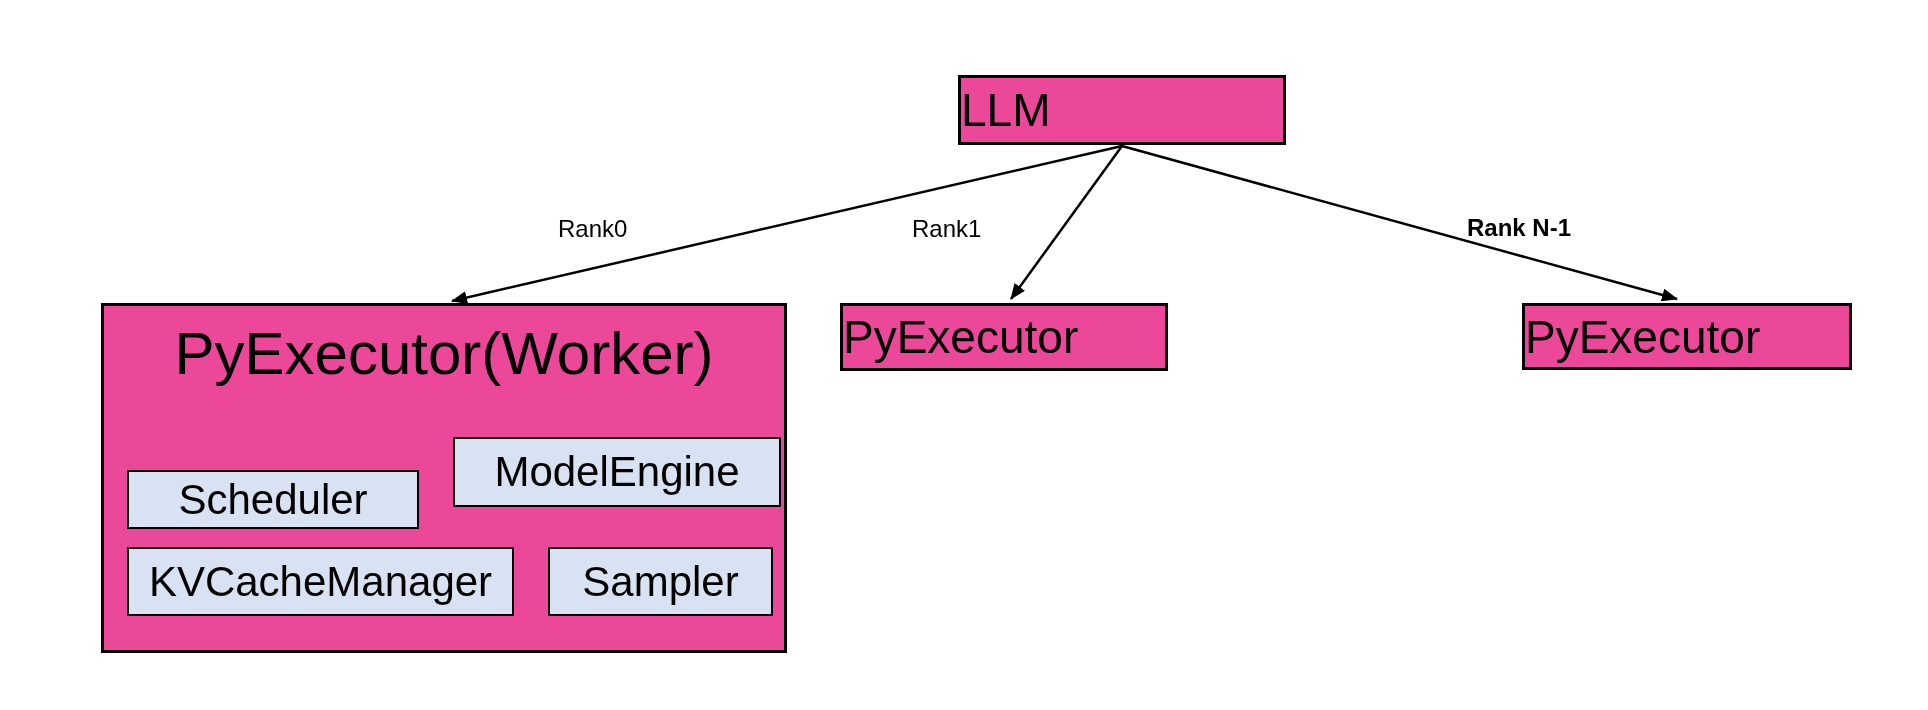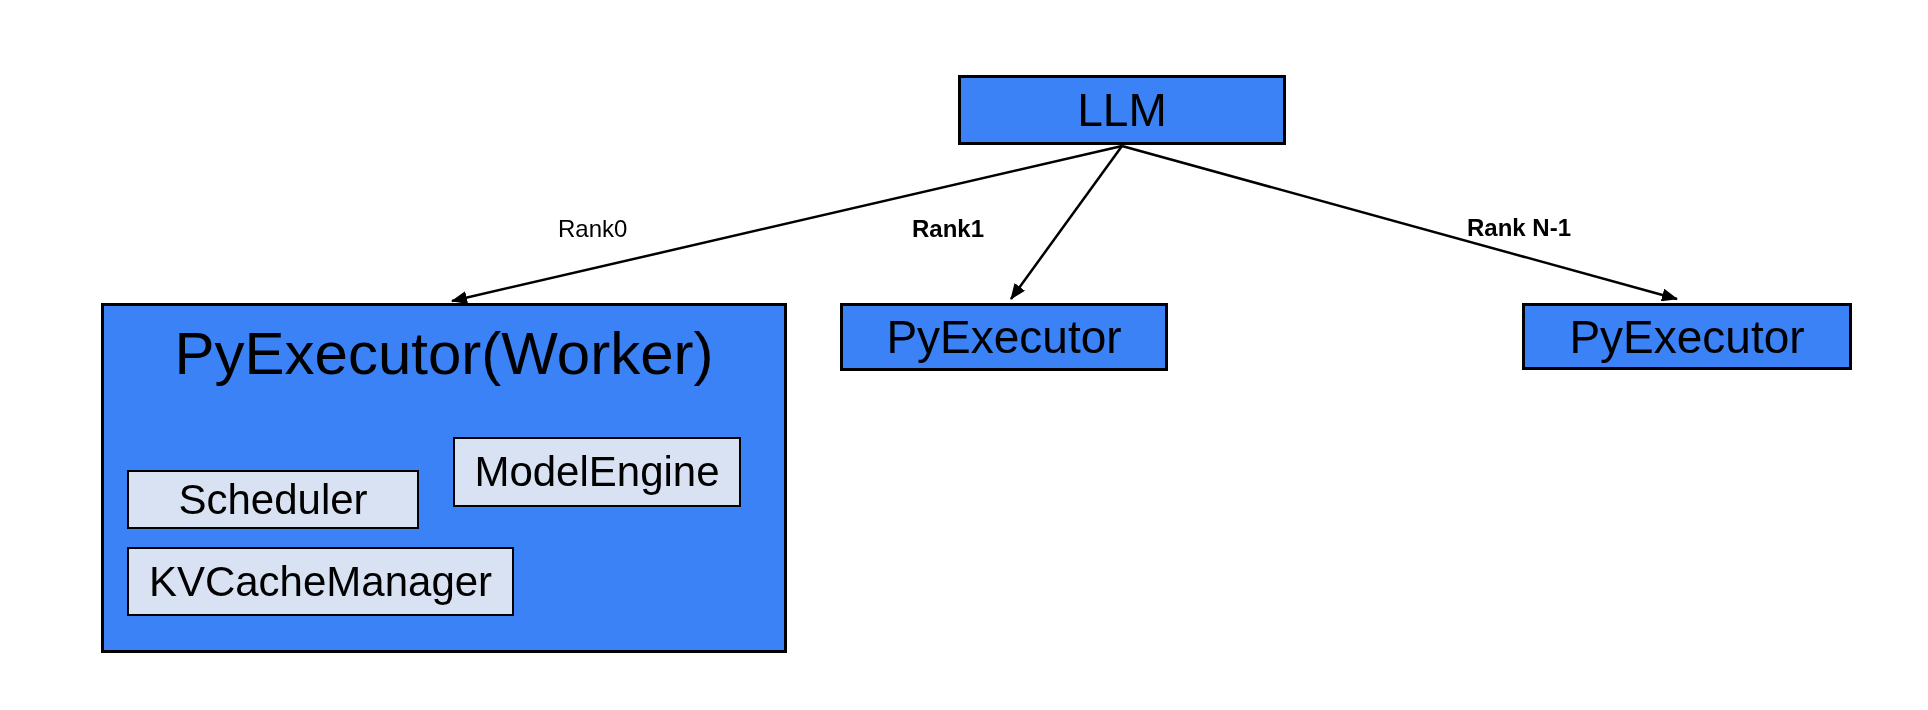--- a/index.html
+++ b/index.html
@@ -18,26 +18,25 @@
   }
   #edge-layer {
     position: absolute;
     left: 0;
     top: 0;
     width: 1928px;
     height: 710px;
   }
   .node {
     position: absolute;
-    background: #3b82f6;
+    background: #ec4899;
     border: 3px solid #000000;
     box-sizing: border-box;
     display: flex;
     align-items: center;
-    justify-content: center;
     font-size: 46px;
     line-height: 1;
     white-space: nowrap;
   }
   #node-llm      { left: 958px;  top: 75px;  width: 328px; height: 70px; }
   #node-worker   { left: 101px;  top: 303px; width: 686px; height: 350px;
                    display: block; }
   #node-exec1    { left: 840px;  top: 303px; width: 328px; height: 68px; }
   #node-exec2    { left: 1522px; top: 303px; width: 330px; height: 67px; }
 
@@ -54,32 +53,32 @@
     border: 2.5px solid #000000;
     box-sizing: border-box;
     display: flex;
     align-items: center;
     justify-content: center;
     font-size: 42px;
     line-height: 1;
     white-space: nowrap;
   }
   #sub-scheduler   { left: 23px;  top: 131px; width: 292px; height: 59px; margin-top: 33px; }
-  #sub-modelengine { left: 349px; top: 131px; width: 288px; height: 70px; }
+  #sub-modelengine { left: 349px; top: 131px; width: 328px; height: 70px; }
   #sub-kvcache     { left: 23px;  top: 241px; width: 387px; height: 69px; }
   #sub-sampler     { left: 444px; top: 241px; width: 225px; height: 69px; }
 
   .edge-label {
     position: absolute;
     font-size: 24px;
     line-height: 1;
     white-space: nowrap;
   }
   #label-rank0 { left: 558px;  top: 217px; }
-  #label-rank1 { left: 912px;  top: 217px; font-weight: bold; }
+  #label-rank1 { left: 912px;  top: 217px; }
   #label-rankn { left: 1467px; top: 216px; font-weight: bold; }
 </style>
 </head>
 <body>
 
 <div id="canvas">
 
   <svg id="edge-layer" viewBox="0 0 1928 710" xmlns="http://www.w3.org/2000/svg">
     <defs>
       <marker id="arrowhead" markerUnits="userSpaceOnUse" markerWidth="17" markerHeight="13" refX="15" refY="6.5" orient="auto">
@@ -103,20 +102,23 @@
     <div class="worker-title">PyExecutor(Worker)</div>
     <div class="subnode" id="sub-scheduler">
       <span>Scheduler</span>
     </div>
     <div class="subnode" id="sub-modelengine">
       <span>ModelEngine</span>
     </div>
     <div class="subnode" id="sub-kvcache">
       <span>KVCacheManager</span>
     </div>
+    <div class="subnode" id="sub-sampler">
+      <span>Sampler</span>
+    </div>
   </div>
 
   <div class="node" id="node-exec1">
     <span>PyExecutor</span>
   </div>
 
   <div class="node" id="node-exec2">
     <span>PyExecutor</span>
   </div>
 

